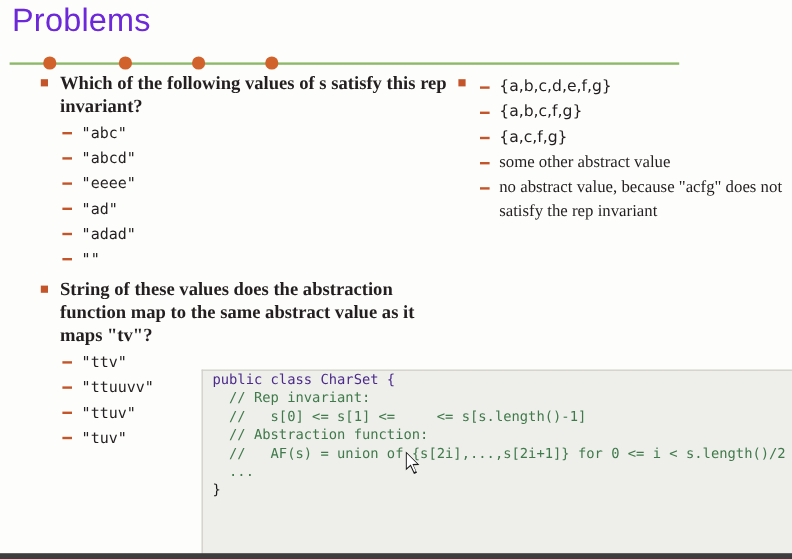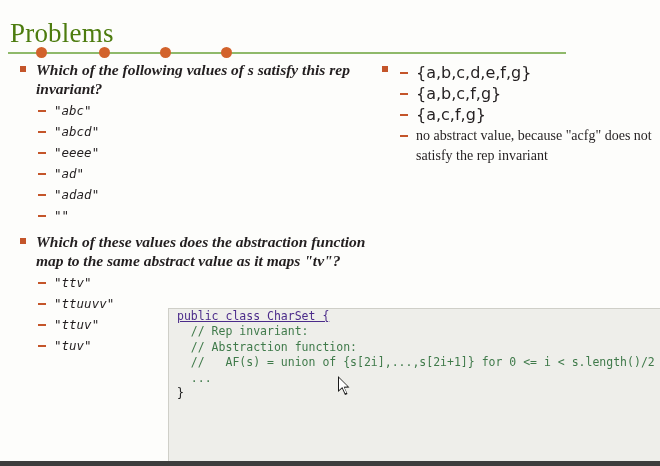--- a/index.html
+++ b/index.html
@@ -15,24 +15,24 @@
     position: relative;
   }
   .slide {
     position: absolute;
     inset: 0;
     background: #fdfdfb;
   }
   .title {
     position: absolute;
     left: 10px;
-    top: 18px;
+    top: 2px;
     font-size: 27px;
-    color: #4d7c0f;
-    font-family: Liberation Serif, serif;
+    color: #6d28d9;
+    font-family: Liberation Sans, sans-serif;
     letter-spacing: 0.2px;
   }
   .rule {
     position: absolute;
     left: 8px;
     top: 52px;
     width: 558px;
     height: 2px;
     background: #8fb96a;
   }
@@ -46,21 +46,21 @@
   }
   .dot.d1 { left: 36px; }
   .dot.d2 { left: 99px; }
   .dot.d3 { left: 160px; }
   .dot.d4 { left: 221px; }
 
   .col {
     position: absolute;
     top: 60px;
   }
-  .col-left { left: 18px; width: 352px; font-style: italic; }
+  .col-left { left: 32px; width: 352px; }
   .col-right { left: 380px; width: 272px; }
 
   .l1 {
     position: relative;
     padding-left: 18px;
     font-size: 15.5px;
     font-weight: bold;
     color: #231f20;
     line-height: 19px;
     margin-bottom: 3px;
@@ -88,21 +88,21 @@
     width: 8px;
     height: 1.5px;
     background: #c4552a;
   }
   .mono {
     font-family: "DejaVu Sans Mono", monospace;
     font-size: 12.5px;
   }
   .sans {
     font-family: "DejaVu Sans", sans-serif;
-    font-size: 16px;
+    font-size: 13px;
   }
 
   .code-panel {
     position: absolute;
     left: 168px;
     top: 308px;
     width: 492px;
     height: 158px;
     background: #eeeeea;
     border-top: 1px solid #cfcfc8;
@@ -110,21 +110,21 @@
     overflow: hidden;
   }
   .code-line {
     font-family: "DejaVu Sans Mono", monospace;
     font-size: 11.5px;
     line-height: 15.4px;
     white-space: pre;
     color: #1a1a1a;
     padding-left: 8px;
   }
-  .code-line.kw { color: #4b2b8a; text-decoration: underline; }
+  .code-line.kw { color: #4b2b8a; }
   .code-line.cm { color: #3f7a4a; }
   .cursor {
     position: absolute;
     left: 338px;
     top: 376px;
     width: 16px;
     height: 22px;
     pointer-events: none;
   }
   .cursor svg { display: block; }
@@ -173,21 +173,21 @@
     <div class="l2 mono">
       <span class="dash"></span>
       <span>"adad"</span>
     </div>
     <div class="l2 mono">
       <span class="dash"></span>
       <span>""</span>
     </div>
     <div class="l1" style="margin-top:6px;">
       <span class="sq"></span>
-      <span>Which of these values does the abstraction function map to the same abstract value as it maps "tv"?</span>
+      <span>String of these values does the abstraction function map to the same abstract value as it maps "tv"?</span>
     </div>
     <div class="l2 mono">
       <span class="dash"></span>
       <span>"ttv"</span>
     </div>
     <div class="l2 mono">
       <span class="dash"></span>
       <span>"ttuuvv"</span>
     </div>
     <div class="l2 mono">
@@ -211,30 +211,32 @@
     <div class="l2 sans">
       <span class="dash"></span>
       <span>{a,b,c,f,g}</span>
     </div>
     <div class="l2 sans">
       <span class="dash"></span>
       <span>{a,c,f,g}</span>
     </div>
     <div class="l2" style="font-size:14px;">
       <span class="dash"></span>
+      <span>some other abstract value</span>
     </div>
     <div class="l2" style="font-size:14px;">
       <span class="dash"></span>
       <span>no abstract value, because "acfg" does not satisfy the rep invariant</span>
     </div>
   </div>
 
   <div class="code-panel">
     <div class="code-line kw">public class CharSet {</div>
     <div class="code-line cm">  // Rep invariant:</div>
+    <div class="code-line cm">  //   s[0] &lt;= s[1] &lt;=     &lt;= s[s.length()-1]</div>
     <div class="code-line cm">  // Abstraction function:</div>
     <div class="code-line cm">  //   AF(s) = union of {s[2i],...,s[2i+1]} for 0 &lt;= i &lt; s.length()/2</div>
     <div class="code-line cm">  ...</div>
     <div class="code-line">}</div>
   </div>
 
   <div class="cursor">
     <svg width="16" height="22" viewBox="0 0 16 22">
       <polygon points="0,0 0,16 4,12.5 7,19 9.5,18 6.6,11.8 11.5,11.5" fill="#1a1a1a"></polygon>
       <polygon points="1,2 1,14 4.3,11 7.2,17.3 8.5,16.8 5.7,10.7 9.6,10.5" fill="#ffffff"></polygon>

